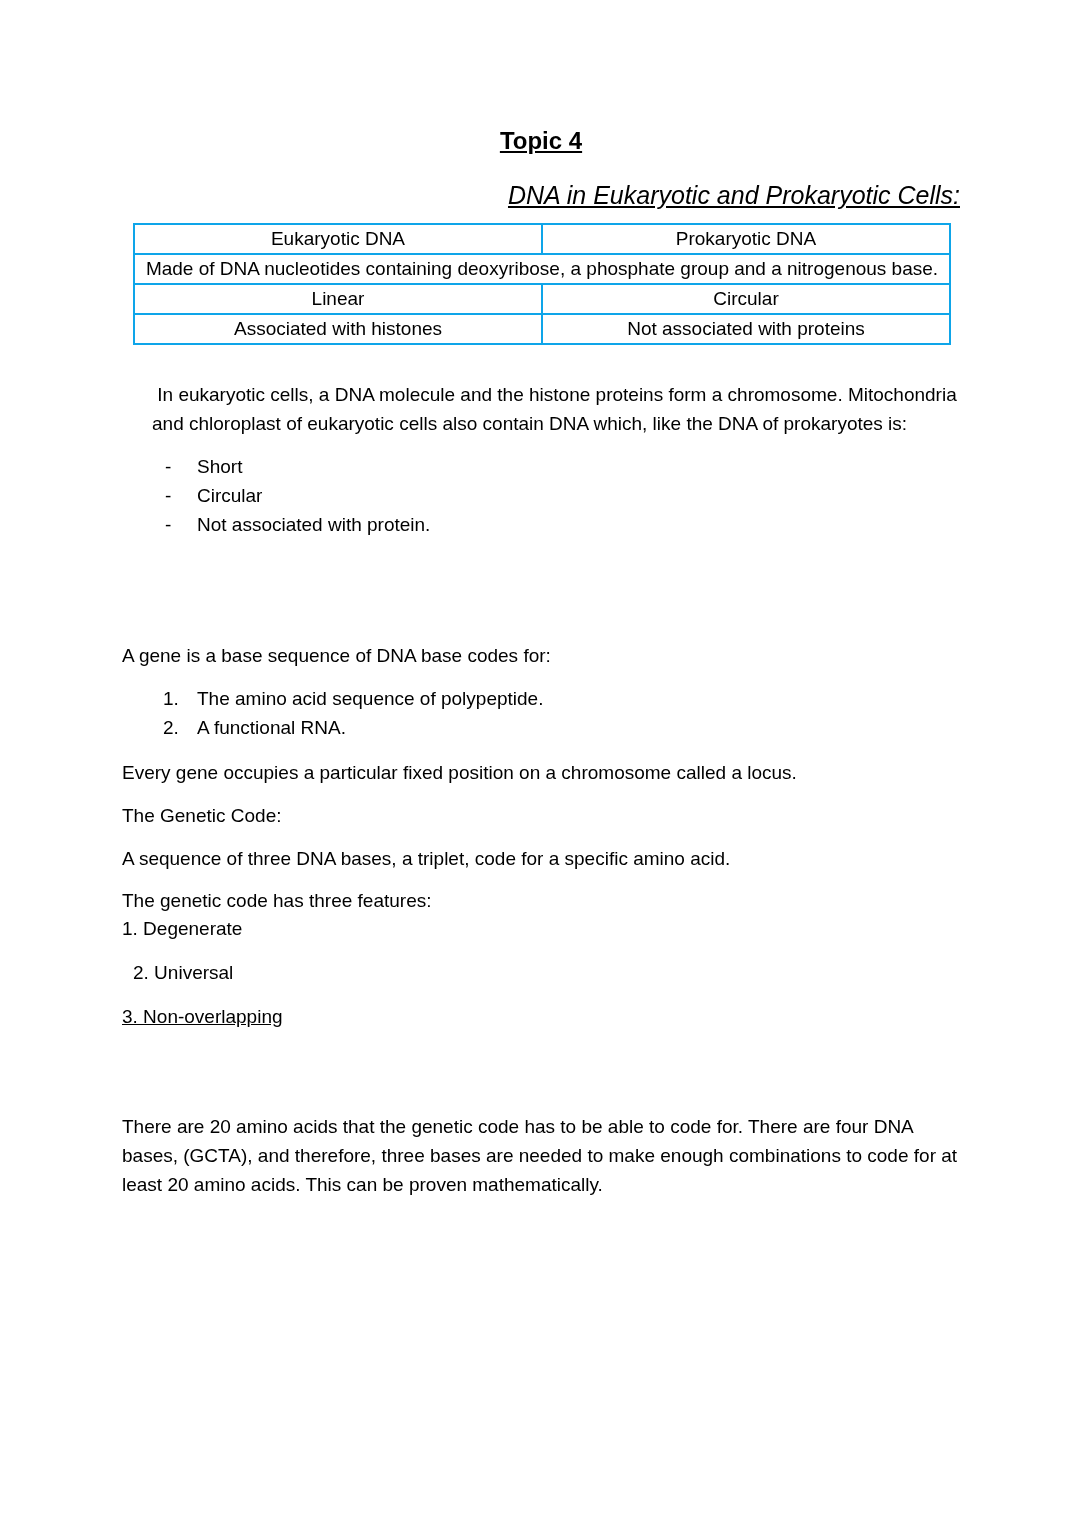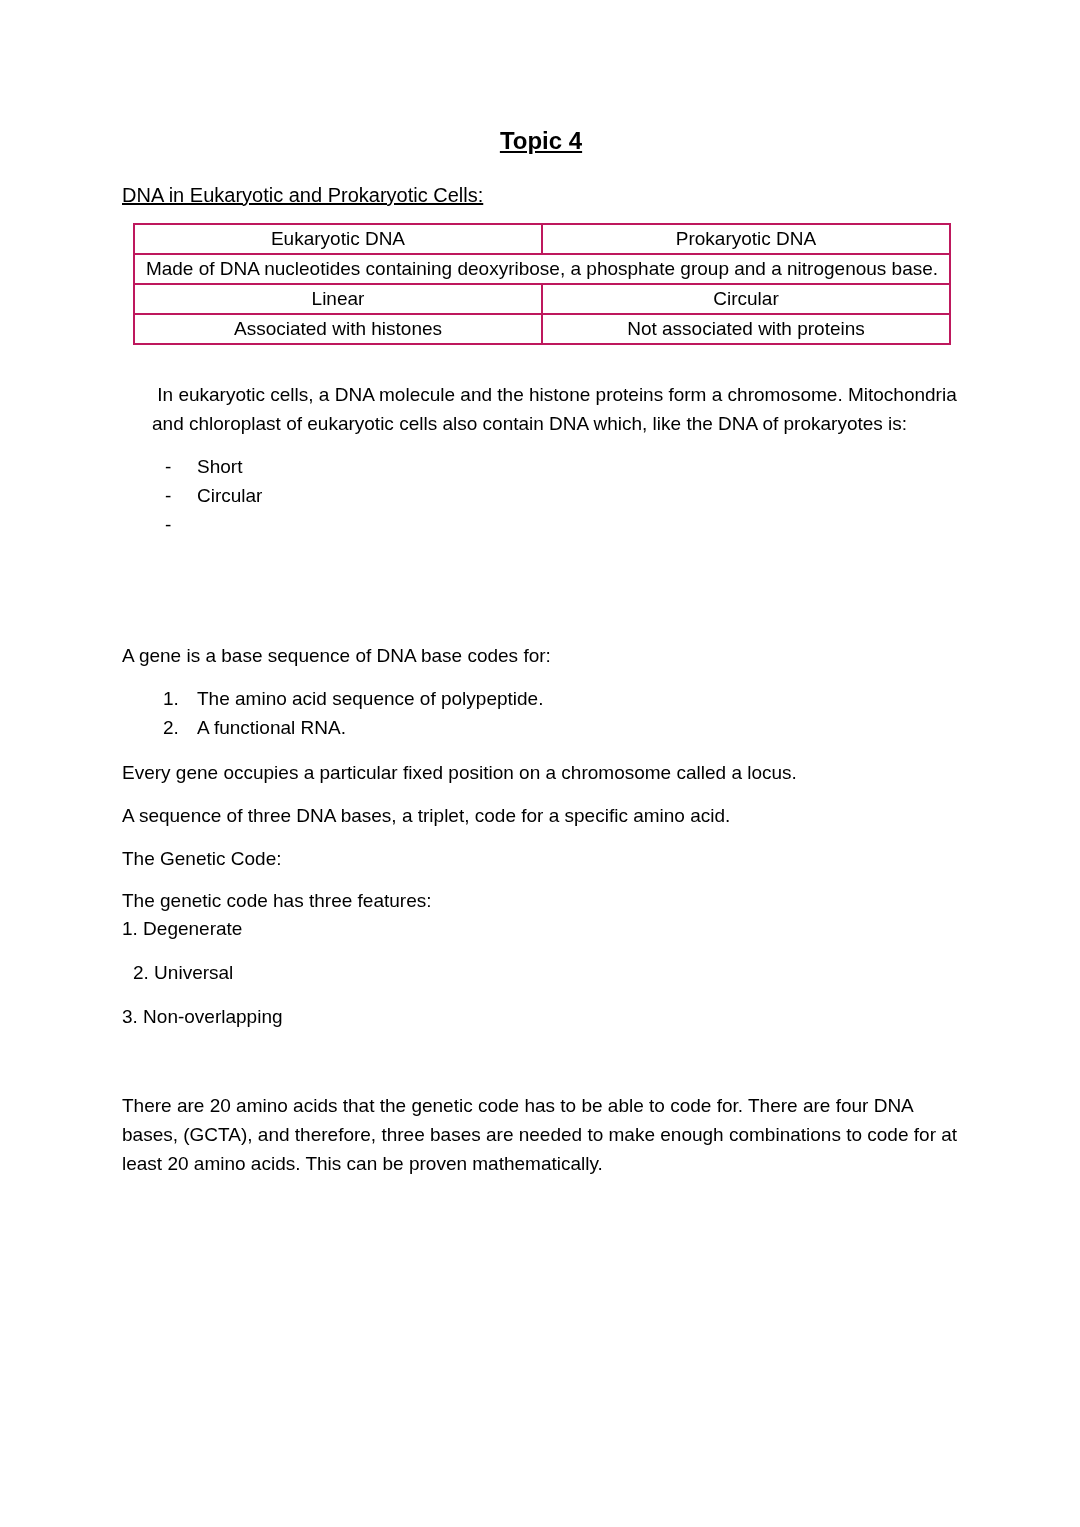--- a/index.html
+++ b/index.html
@@ -20,36 +20,37 @@
   }
   .doc-title {
     font-size: 24px;
     line-height: 30px;
     font-weight: bold;
     text-align: center;
     text-decoration: underline;
     margin: 0 0 26px 0;
   }
   .doc-subtitle {
-    font-size: 20px;
+    font-size: 25px;
     line-height: 27px;
     font-weight: normal;
-    text-align: left;
+    text-align: right;
     text-decoration: underline;
     margin: 0 0 14px 0;
+    font-style: italic;
   }
   table.dna-table {
     border-collapse: collapse;
     width: 818px;
     margin-left: 11px;
     margin-bottom: 35px;
     table-layout: fixed;
   }
   table.dna-table td {
-    border: 2px solid #be185d;
+    border: 2px solid #0ea5e9;
     text-align: center;
     font-size: 19px;
     line-height: 26px;
     padding: 1px 10px;
     vertical-align: middle;
   }
   p.body-text { margin: 0 0 14px 0; }
   p.pre { white-space: pre-wrap; margin-left: 30px; }
   .dash-list {
     margin: 0 0 102px 43px;
@@ -58,21 +59,21 @@
   .dash-item .marker { width: 32px; flex: 0 0 32px; }
   .num-list {
     margin: 0 0 16px 41px;
   }
   .num-item { display: flex; line-height: 29px; }
   .num-item .marker { width: 34px; flex: 0 0 34px; }
   .gap-after-locus { margin-bottom: 58px; }
   .features-block { margin: 0 0 15px 0; }
   .features-block div { line-height: 28px; }
   .feature-line { margin: 0 0 15px 11px; line-height: 29px; }
-  .feature-line-last { margin: 0 0 60px 0; line-height: 29px; }
+  .feature-line-last { margin: 0 0 81px 0; line-height: 29px; text-decoration: underline; }
   .degenerate-heading { margin: 0 0 14px 0; }
 </style>
 </head>
 <body>
 
 <div class="page">
   <div class="content">
 
     <h1 class="doc-title">Topic 4</h1>
 
@@ -104,41 +105,42 @@
       <div class="dash-item">
         <span class="marker">-</span>
         <span>Short</span>
       </div>
       <div class="dash-item">
         <span class="marker">-</span>
         <span>Circular</span>
       </div>
       <div class="dash-item">
         <span class="marker">-</span>
+        <span>Not associated with protein.</span>
       </div>
     </div>
 
     <p class="body-text">A gene is a base sequence of DNA base codes for:</p>
 
     <div class="num-list">
       <div class="num-item">
         <span class="marker">1.</span>
         <span>The amino acid sequence of polypeptide.</span>
       </div>
       <div class="num-item">
         <span class="marker">2.</span>
         <span>A functional RNA.</span>
       </div>
     </div>
 
     <p class="body-text gap-after-locus">Every gene occupies a particular fixed position on a chromosome called a locus.</p>
 
+    <p class="body-text">The Genetic Code:</p>
+
     <p class="body-text">A sequence of three DNA bases, a triplet, code for a specific amino acid.</p>
-
-    <p class="body-text">The Genetic Code:</p>
 
     <div class="features-block">
       <div>The genetic code has three features:</div>
       <div>1. Degenerate</div>
     </div>
 
     <p class="feature-line">2. Universal</p>
 
     <p class="feature-line-last">3. Non-overlapping</p>
 

